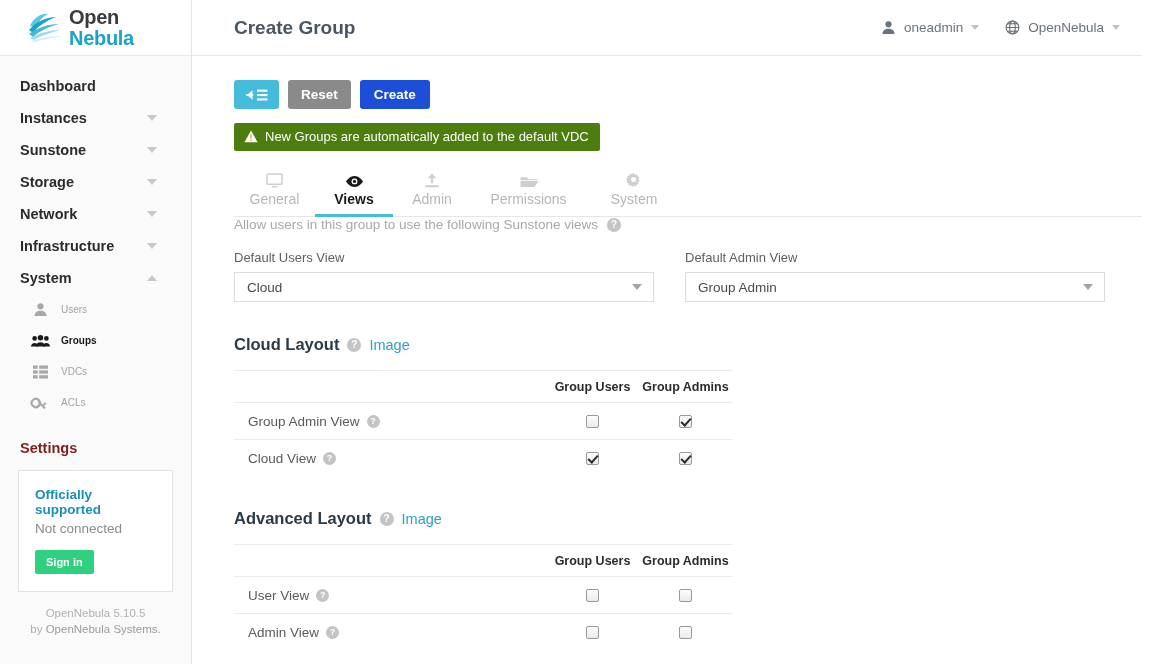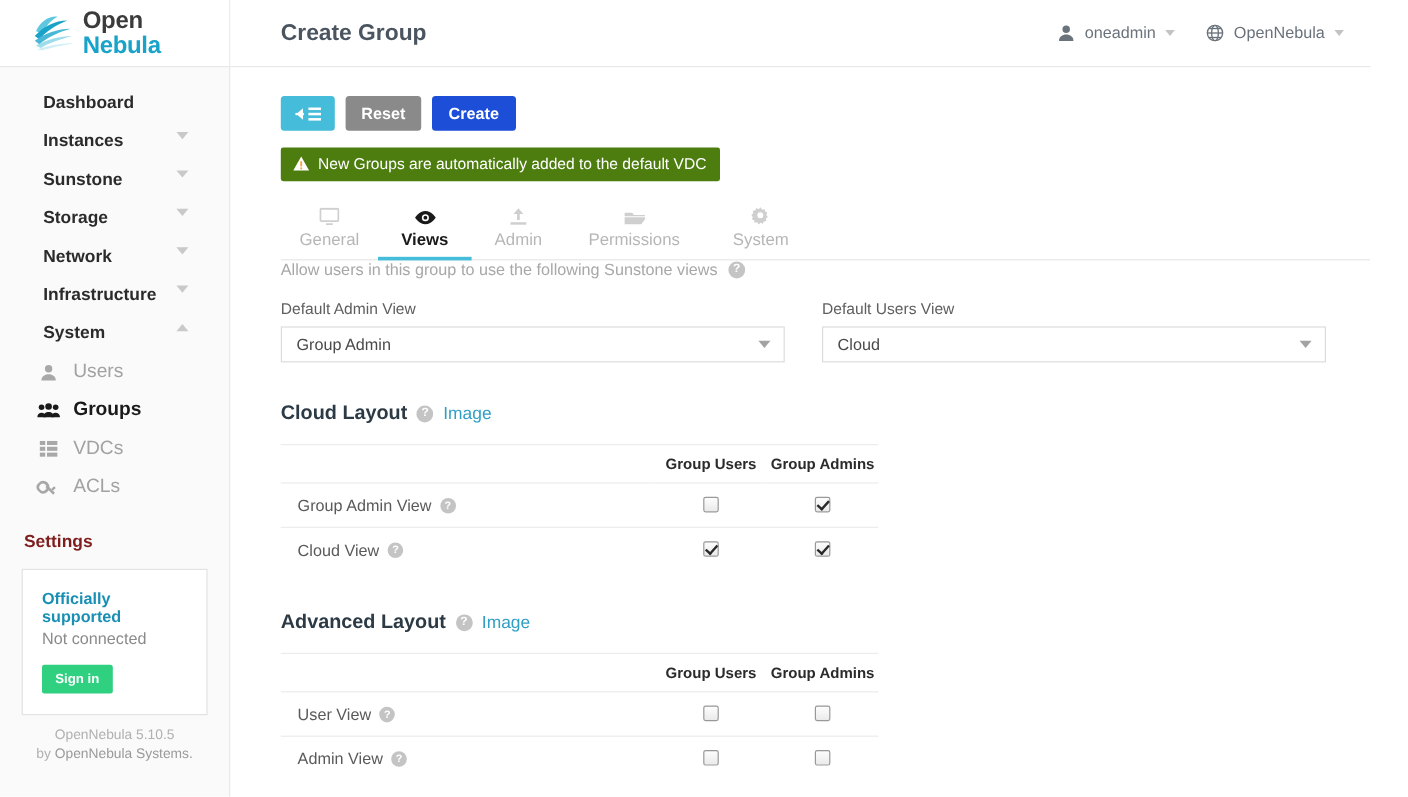--- a/index.html
+++ b/index.html
@@ -22,34 +22,34 @@
     border-bottom: 1px solid #e8e8e8; background: #fff;
   }
   .logo { display: flex; align-items: center; gap: 7px; }
   .logo-mark { width: 34px; height: 30px; display: block; }
   .logo-text { line-height: 1.02; }
   .logo-open { font-size: 20px; font-weight: bold; color: #3b3b3b; letter-spacing: -.3px; }
   .logo-neb { font-size: 20px; font-weight: bold; color: #1aa3c8; letter-spacing: -.3px; }
 
   .nav { padding-top: 14px; }
   .nav-item {
-    display: flex; align-items: flex-start; justify-content: space-between;
-    padding: 8px 16px 8px 36px; cursor: pointer;
+    display: flex; align-items: center; justify-content: space-between;
+    padding: 8px 16px 8px 20px; cursor: pointer;
   }
   .nav-item .lbl { font-size: 14.5px; color: #2b2b2b; font-weight: bold; }
   .caret { width: 0; height: 0; margin-right: 18px; }
   .caret.down { border-left: 5px solid transparent; border-right: 5px solid transparent; border-top: 6px solid #c9c9c9; }
   .caret.up { border-left: 5px solid transparent; border-right: 5px solid transparent; border-bottom: 6px solid #c9c9c9; }
 
   .subnav { padding-bottom: 4px; }
   .sub-item {
     display: flex; align-items: center; gap: 11px;
     padding: 7px 16px 7px 30px; cursor: pointer;
   }
-  .sub-item .lbl { font-size: 16px; color: #a2a2a2; }
+  .sub-item .lbl { font-size: 10px; color: #a2a2a2; }
   .sub-item.active .lbl { color: #1a1a1a; font-weight: bold; }
   .sub-ico { width: 20px; height: 17px; display: flex; align-items: center; justify-content: center; color: #a8a8a8; }
   .sub-item.active .sub-ico { color: #1a1a1a; }
 
   .settings-hd { font-size: 14.5px; font-weight: bold; color: #7f1d1d; padding: 18px 0 0 20px; }
   .support-box {
     margin: 14px 18px 0 18px; border: 1px solid #e2e2e2; background: #fff;
     padding: 16px 16px 17px 16px;
   }
   .sup-title { font-size: 13.5px; font-weight: bold; color: #1a8fb5; margin-bottom: 4px; }
@@ -378,30 +378,30 @@
         </div>
       </div>
 
       <div class="desc-row">
         <span class="desc">Allow users in this group to use the following Sunstone views</span>
         <span class="help">?</span>
       </div>
 
       <div class="fields">
         <div class="field">
+          <div class="f-label">Default Users View</div>
+          <div class="select">
+            <span class="val">Cloud</span>
+            <span class="sel-caret"></span>
+          </div>
+        </div>
+        <div class="field">
           <div class="f-label">Default Admin View</div>
           <div class="select">
             <span class="val">Group Admin</span>
-            <span class="sel-caret"></span>
-          </div>
-        </div>
-        <div class="field">
-          <div class="f-label">Default Users View</div>
-          <div class="select">
-            <span class="val">Cloud</span>
             <span class="sel-caret"></span>
           </div>
         </div>
       </div>
 
       
       <div class="section">
         <div class="sec-head">
           <span class="sec-title">Cloud Layout</span>
           <span class="help">?</span>

